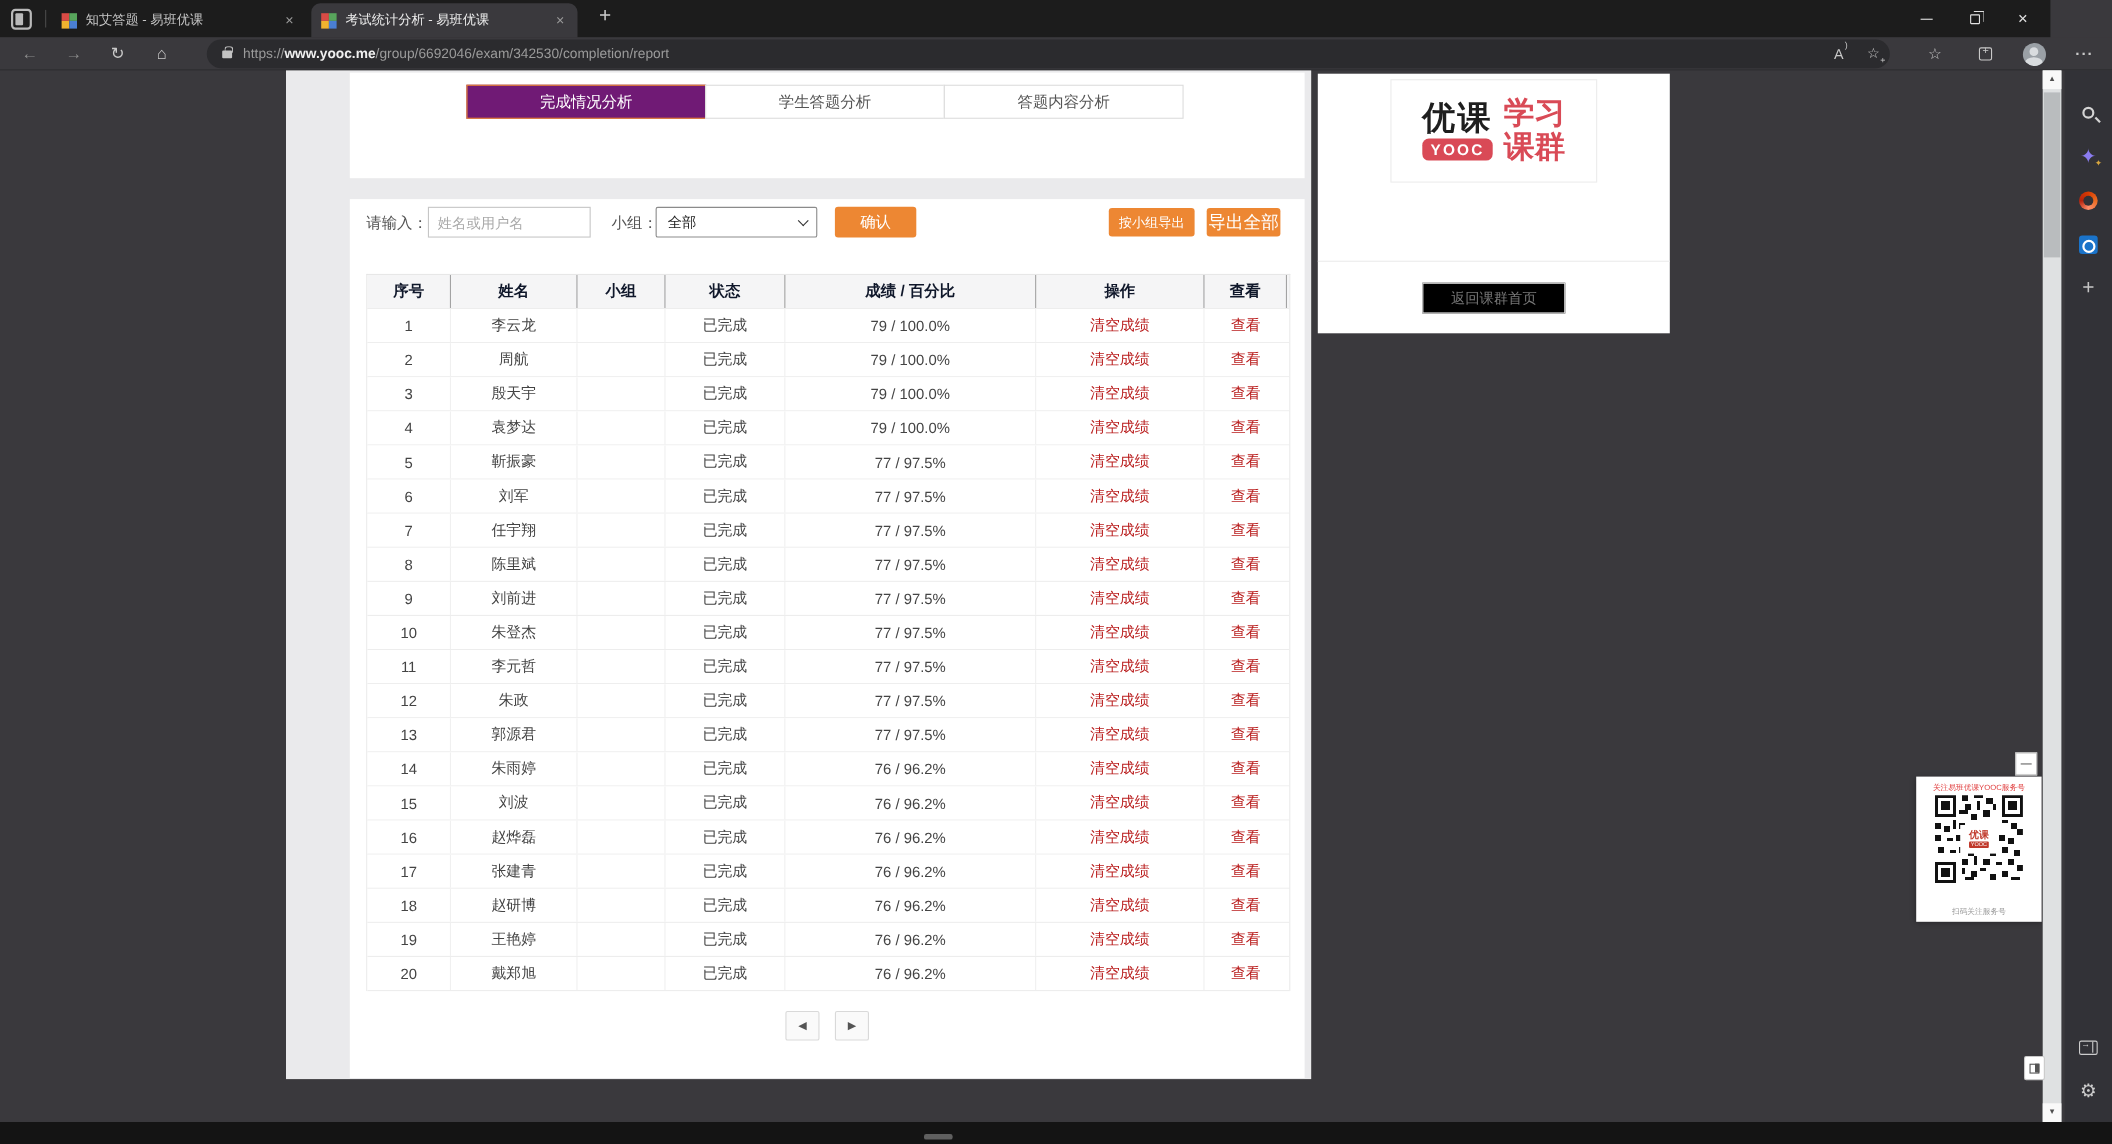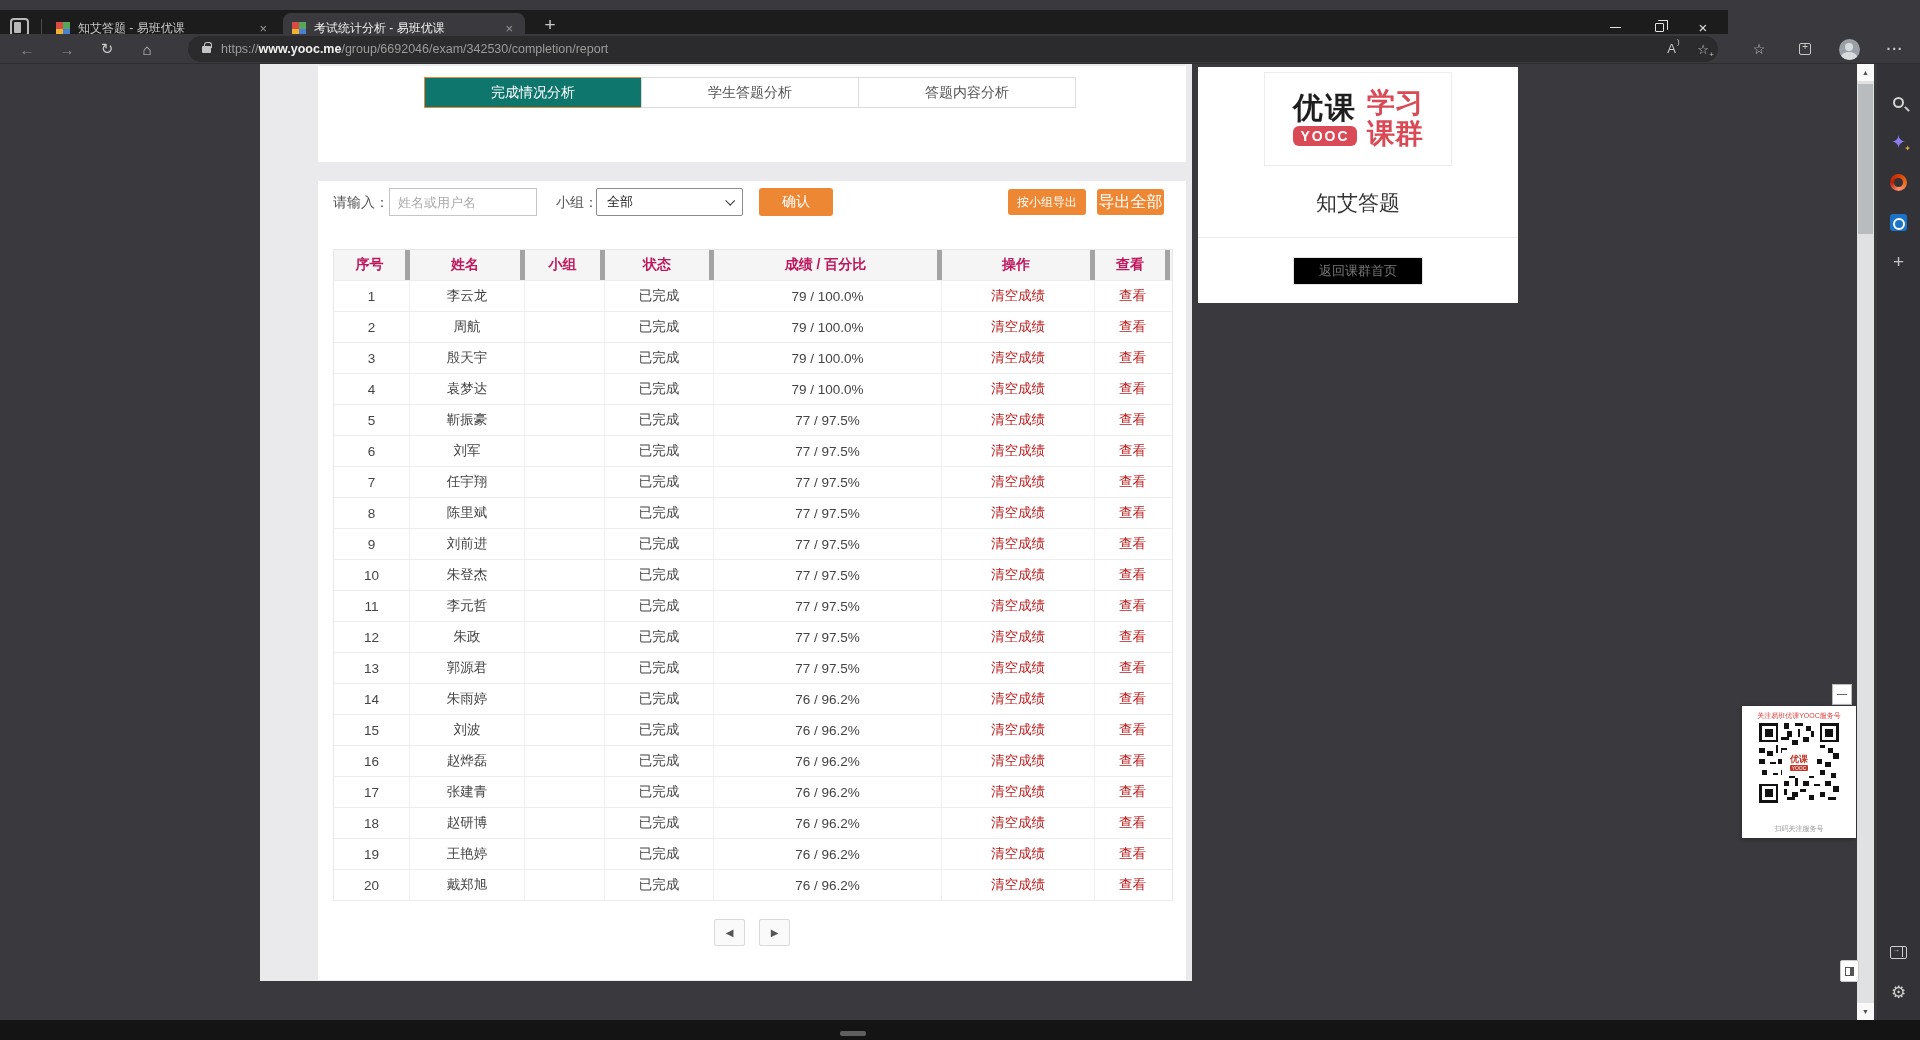--- a/index.html
+++ b/index.html
@@ -1,20 +1,20 @@
 <!DOCTYPE html>
 <html><head>
 <meta charset="utf-8">
 <style>
   * { margin:0; padding:0; box-sizing:border-box; }
   html,body { width:1920px; height:1040px; overflow:hidden; }
   body { position:relative; background:#3a393d; font-family:"Liberation Sans","DejaVu Sans",sans-serif; }
 
   
-  .tabstrip { position:absolute; left:0; top:10px; width:1728px; height:34px; background:#1c1c1c; }
+  .tabstrip { position:absolute; left:0; top:0; width:1864px; height:34px; background:#1c1c1c; }
   .tab-actions { position:absolute; left:10px; top:8px; width:19px; height:19px; border:2px solid #b9b9b9; border-radius:4px; background:#1c1c1c; }
   .tab-actions::after { content:""; position:absolute; left:2px; top:2px; width:7px; height:11px; background:#b9b9b9; border-radius:1px; }
   .tabdiv { position:absolute; left:41px; top:9px; width:1px; height:16px; background:#4a4a4a; }
   .tab { position:absolute; top:3px; height:31px; display:flex; align-items:center; padding:0 9px; border-radius:8px 8px 0 0; font-size:12px; color:#c6c6c6; }
   .tab.t1 { left:47px; width:232px; }
   .tab.t2 { left:283px; width:242px; background:#3a393d; color:#ededed; }
   .favicon { width:14px; height:14px; margin-right:8px; flex:none; display:grid; grid-template-columns:7px 7px; grid-template-rows:7px 7px; }
   .favicon i:nth-child(1){background:#d84b45;} .favicon i:nth-child(2){background:#58a55c;}
   .favicon i:nth-child(3){background:#f0b32f;} .favicon i:nth-child(4){background:#4a7fd4;}
   .tab .title { flex:1; overflow:hidden; white-space:nowrap; }
@@ -62,40 +62,40 @@
   .panelic::before { content:""; position:absolute; right:3px; top:0; width:1.5px; height:10px; background:#cdcdcd; }
   .panelic::after { content:"→"; position:absolute; left:1px; top:-2px; font-size:8px; color:#cdcdcd; }
   .gearic { font-size:17px; }
 
   
   .content-wrap { position:absolute; left:260px; top:64px; width:932px; height:917px; background:#eaeaec; }
   .card { background:#fff; position:absolute; }
   .tabs-card { left:318px; top:66px; width:868px; height:96px; }
   .seg { position:absolute; left:107px; top:11px; display:flex; }
   .seg .sbtn { width:218px; height:31px; display:flex; align-items:center; justify-content:center; font-size:14px; color:#555; background:#fff; border:1px solid #dcdcdc; margin-left:-1px; }
-  .seg .sbtn.active { background:#0f766e; border-color:#ed8733; color:#fff; }
+  .seg .sbtn.active { background:#701a75; border-color:#ed8733; color:#fff; }
 
   .main-card { left:318px; top:181px; width:868px; height:799px; }
   .flabel { position:absolute; font-size:14px; color:#555; line-height:30px; top:6px; }
   .l1 { left:15px; } .l2 { left:238px; }
   .finput { position:absolute; left:71px; top:7px; width:148px; height:28px; border:1px solid #c6c6c6; background:#fff; font-size:13px; color:#333; padding:0 8px; }
   .finput::placeholder { color:#a9a9a9; }
   .fselect { position:absolute; left:278px; top:7px; width:147px; height:28px; border:1px solid #8b8b8b; border-radius:2px; background:#fff; font-size:13px; color:#222; display:flex; align-items:center; padding:0 10px; }
   .fselect .chev { position:absolute; right:9px; top:9px; width:7px; height:7px; border-right:1.6px solid #333; border-bottom:1.6px solid #333; transform:rotate(45deg) translateY(-1px); }
   .obtn { position:absolute; height:28px; background:#ed8733; color:#fff; border:none; border-radius:3px; font-size:13px; display:flex; align-items:center; justify-content:center; font-family:inherit; }
   .confirm { left:441px; top:7px; width:74px; font-size:14px; }
   .exp1 { left:690px; top:8px; width:78px; height:26px; font-size:12px; }
   .exp2 { left:779px; top:8px; width:67px; height:26px; font-size:16px; }
 
   .table { position:absolute; left:15px; top:68px; width:840px; border:1px solid #e7e7e7; border-bottom:none; }
   .trow { display:flex; height:31px; border-bottom:1px solid #ededed; background:#fff; }
   .trow.head { background:#f5f5f6; }
   .cell { display:flex; align-items:center; justify-content:center; font-size:13.5px; color:#444; border-right:1px solid #f0f0f0; height:100%; }
   .cell:last-child { border-right:none; }
-  .head .cell { font-weight:700; color:#be185d; font-size:14px; border-right:5px solid #a3a3a3;text-align:right; }
+  .head .cell { font-weight:700; color:#0f172a; font-size:14px; border-right:1px solid #a3a3a3;text-align:right; }
   .c0{width:76px;} .c1{width:115px;} .c2{width:80px;} .c3{width:109px;} .c4{width:228px;} .c5{width:153px;} .c6{width:75px;}
   .link { color:#b91c1c; cursor:pointer; }
 
   .pager { position:absolute; left:0; top:738px; width:868px; display:flex; justify-content:center; gap:14px; }
   .pbtn { width:31px; height:27px; background:#fafafa; border:1px solid #d9d9d9; border-radius:2px; color:#555; font-size:10px; display:flex; align-items:center; justify-content:center; }
 
   
   .group-card { left:1198px; top:67px; width:320px; height:236px; }
   .logo-box { position:absolute; left:66px; top:5px; width:188px; height:94px; border:1px solid #ececec; display:flex; align-items:center; justify-content:center; gap:10px; }
   .logo-left { display:flex; flex-direction:column; align-items:center; gap:3px; }
@@ -412,21 +412,20 @@
   <div class="logo-box">
     <div class="logo-left">
       <span class="logo-cn">优课</span>
       <span class="logo-en">YOOC</span>
     </div>
     <div class="logo-right">
       <div>学习</div>
       <div>课群</div>
     </div>
   </div>
-  <div class="gtitle">知艾答题</div>
   <div class="gdiv"></div>
   <div class="back-btn">返回课群首页</div>
 </div>
 
 <div class="qr-collapse">
     <i></i>
   </div>
 <div class="qr-panel">
   <div class="qr-notice">关注易班优课YOOC服务号</div>
   <svg class="qr-img" viewBox="0 0 29 29" shape-rendering="crispEdges">

